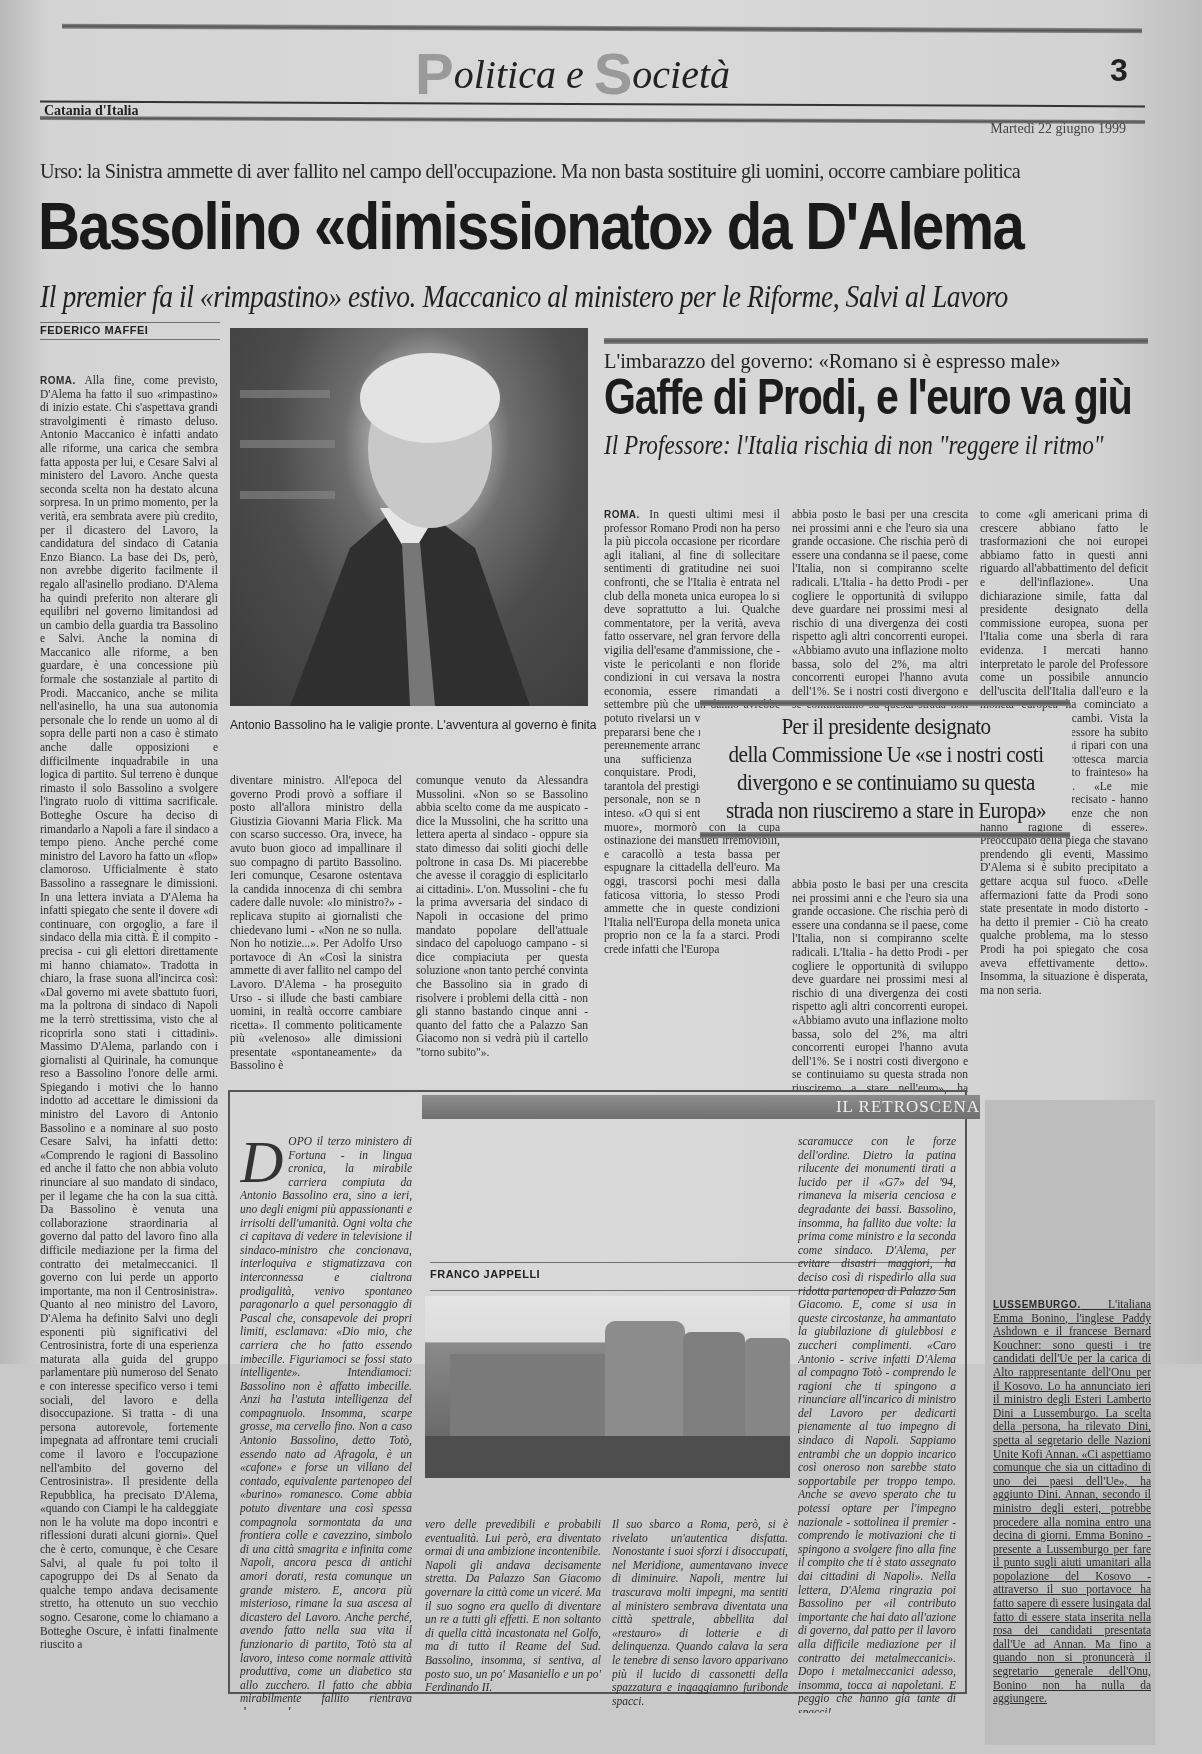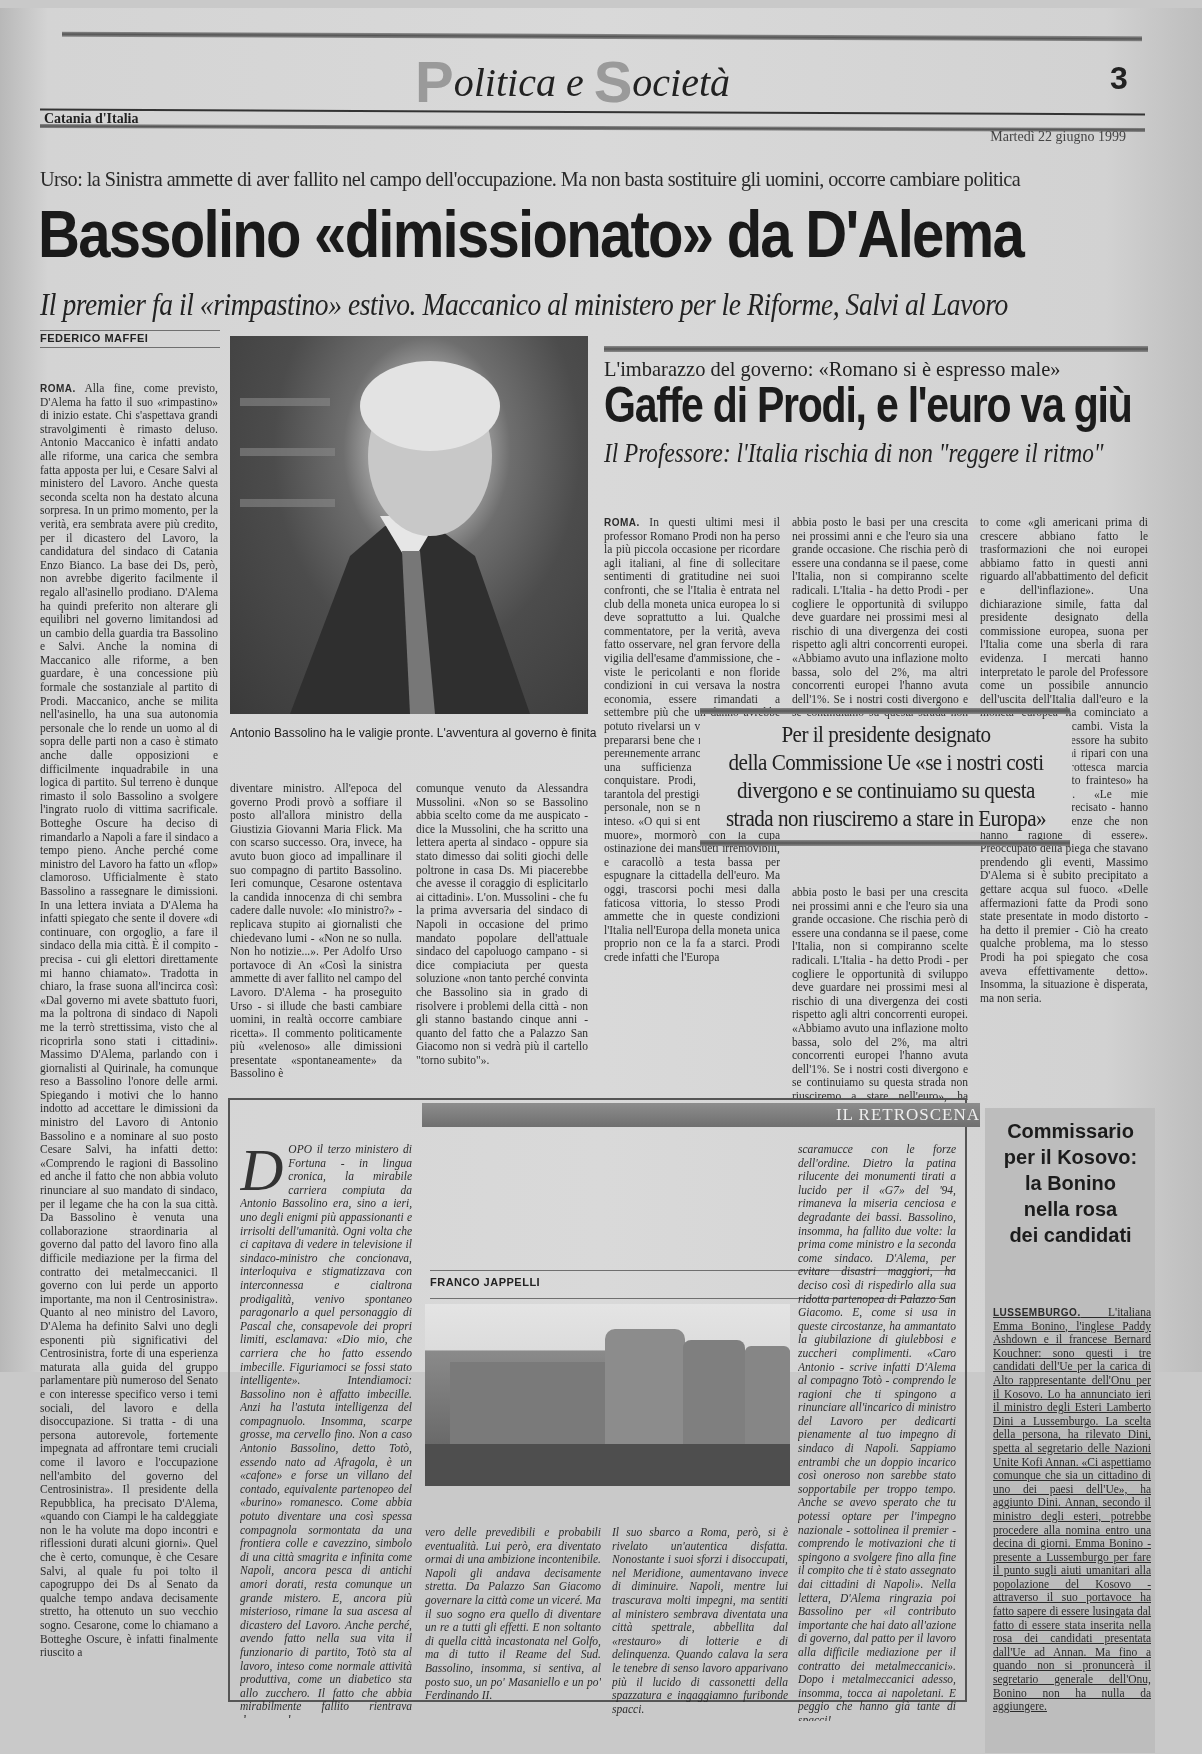--- a/index.html
+++ b/index.html
@@ -1,17 +1,17 @@
 <!DOCTYPE html>
 <html><head>
 <meta charset="utf-8">
 <style>
   html,body{margin:0;padding:0;}
   body{width:1202px;height:1754px;background:#c9c9c9;position:relative;overflow:hidden;font-family:"Liberation Serif",serif;color:#1e1e1e;}
-  .page{position:absolute;left:0;top:8px;width:1202px;height:1364px;background:linear-gradient(90deg,#b8b8b8 0,#d4d4d4 4%,#d9d9d9 50%,#d2d2d2 92%,#bdbdbd 100%);}
+  .page{position:absolute;left:0;top:0;width:1202px;height:1364px;background:linear-gradient(90deg,#b8b8b8 0,#d4d4d4 4%,#d9d9d9 50%,#d2d2d2 92%,#bdbdbd 100%);}
   .rule{position:absolute;background:#6f6f6f;}
   .rule-thick{position:absolute;height:5px;background:linear-gradient(#8a8a8a,#555 50%,#8a8a8a);}
   .masthead-title{position:absolute;left:415px;top:40px;font-family:"Liberation Serif",serif;font-style:italic;font-size:40px;color:#222;letter-spacing:0px;white-space:nowrap;}
   .masthead-title .cap{font-style:normal;font-family:"Liberation Sans",sans-serif;font-weight:bold;font-size:58px;color:#9a9a9a;vertical-align:-6px;}
   .page-num{position:absolute;left:1110px;top:52px;font-family:"Liberation Sans",sans-serif;font-weight:bold;font-size:32px;color:#222;}
   .paper-name{position:absolute;left:44px;top:103px;font-family:"Liberation Serif",serif;font-size:14px;font-weight:bold;color:#222;}
   .date{position:absolute;right:76px;top:121px;font-size:14px;color:#444;}
   .kicker{position:absolute;left:40px;top:158px;width:1110px;font-size:22px;color:#2a2a2a;white-space:nowrap;letter-spacing:-0.6px;transform:scaleX(0.92);transform-origin:left;}
   .main-headline{position:absolute;left:38px;top:188px;font-family:"Liberation Sans",sans-serif;font-weight:bold;font-size:66px;color:#1a1a1a;white-space:nowrap;letter-spacing:-2px;transform:scaleX(0.88);transform-origin:left;}
   .main-sub{position:absolute;left:40px;top:278px;font-style:italic;font-size:32px;color:#222;white-space:nowrap;transform:scaleX(0.86);transform-origin:left;letter-spacing:-0.5px;}
@@ -136,25 +136,18 @@
     <span>vero delle prevedibili e probabili eventualità. Lui però, era diventato ormai di una ambizione incontenibile. Napoli gli andava decisamente stretta. Da Palazzo San Giacomo governare la città come un viceré. Ma il suo sogno era quello di diventare un re a tutti gli effetti. E non soltanto di quella città incastonata nel Golfo, ma di tutto il Reame del Sud. Bassolino, insomma, si sentiva, al posto suo, un po' Masaniello e un po' Ferdinando II.</span>
   </div>
   <div class="col italic-col" style="left:612px;top:1488px;width:176px;height:195px;">
     <span>Il suo sbarco a Roma, però, si è rivelato un'autentica disfatta. Nonostante i suoi sforzi i disoccupati, nel Meridione, aumentavano invece di diminuire. Napoli, mentre lui trascurava molti impegni, ma sentiti al ministero sembrava diventata una città spettrale, abbellita dal «restauro» di lotterie e di delinquenza. Quando calava la sera le tenebre di senso lavoro apparivano più il lucido di cassonetti della spazzatura e ingaggiamno furibonde spacci.</span>
   </div>
   <div class="col italic-col" style="left:798px;top:1105px;width:158px;height:578px;">
     <span>scaramucce con le forze dell'ordine. Dietro la patina rilucente dei monumenti tirati a lucido per il «G7» del '94, rimaneva la miseria cenciosa e degradante dei bassi. Bassolino, insomma, ha fallito due volte: la prima come ministro e la seconda come sindaco. D'Alema, per evitare disastri maggiori, ha deciso così di rispedirlo alla sua ridotta partenopea di Palazzo San Giacomo. E, come si usa in queste circostanze, ha ammantato la giubilazione di giulebbosi e zuccheri complimenti. «Caro Antonio - scrive infatti D'Alema al compagno Totò - comprendo le ragioni che ti spingono a rinunciare all'incarico di ministro del Lavoro per dedicarti pienamente al tuo impegno di sindaco di Napoli. Sappiamo entrambi che un doppio incarico così oneroso non sarebbe stato sopportabile per troppo tempo. Anche se avevo sperato che tu potessi optare per l'impegno nazionale - sottolinea il premier - comprendo le motivazioni che ti spingono a svolgere fino alla fine il compito che ti è stato assegnato dai cittadini di Napoli». Nella lettera, D'Alema ringrazia poi Bassolino per «il contributo importante che hai dato all'azione di governo, dal patto per il lavoro alla difficile mediazione per il contratto dei metalmeccanici». Dopo i metalmeccanici adesso, insomma, tocca ai napoletani. E peggio che hanno già tante di spacci!</span>
   </div>
 
   <div class="kosovo-box"></div>
-  <div class="kosovo-head">
-    <span>Commissario</span><br>
-    <span>per il Kosovo:</span><br>
-    <span>la Bonino</span><br>
-    <span>nella rosa</span><br>
-    <span>dei candidati</span>
-  </div>
   <div class="col" style="left:993px;top:1268px;width:158px;height:470px;text-decoration:underline;">
     <span class="lead">LUSSEMBURGO.</span>
     <span>L'italiana Emma Bonino, l'inglese Paddy Ashdown e il francese Bernard Kouchner: sono questi i tre candidati dell'Ue per la carica di Alto rappresentante dell'Onu per il Kosovo. Lo ha annunciato ieri il ministro degli Esteri Lamberto Dini a Lussemburgo. La scelta della persona, ha rilevato Dini, spetta al segretario delle Nazioni Unite Kofi Annan. «Ci aspettiamo comunque che sia un cittadino di uno dei paesi dell'Ue», ha aggiunto Dini. Annan, secondo il ministro degli esteri, potrebbe procedere alla nomina entro una decina di giorni. Emma Bonino - presente a Lussemburgo per fare il punto sugli aiuti umanitari alla popolazione del Kosovo - attraverso il suo portavoce ha fatto sapere di essere lusingata dal fatto di essere stata inserita nella rosa dei candidati presentata dall'Ue ad Annan. Ma fino a quando non si pronuncerà il segretario generale dell'Onu, Bonino non ha nulla da aggiungere.</span>
   </div>
 
 </div>
 
 </body></html>

